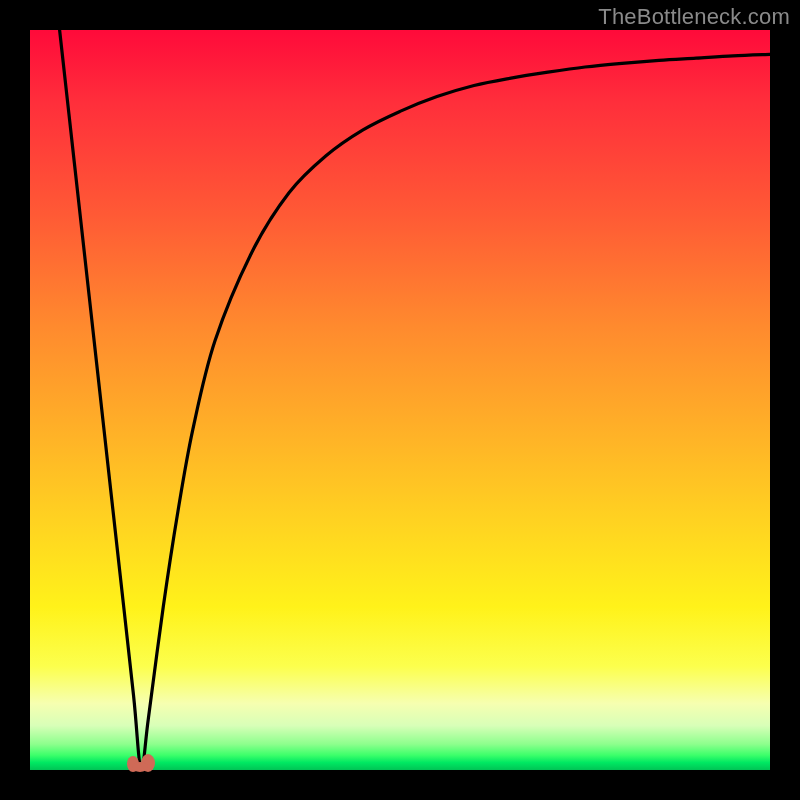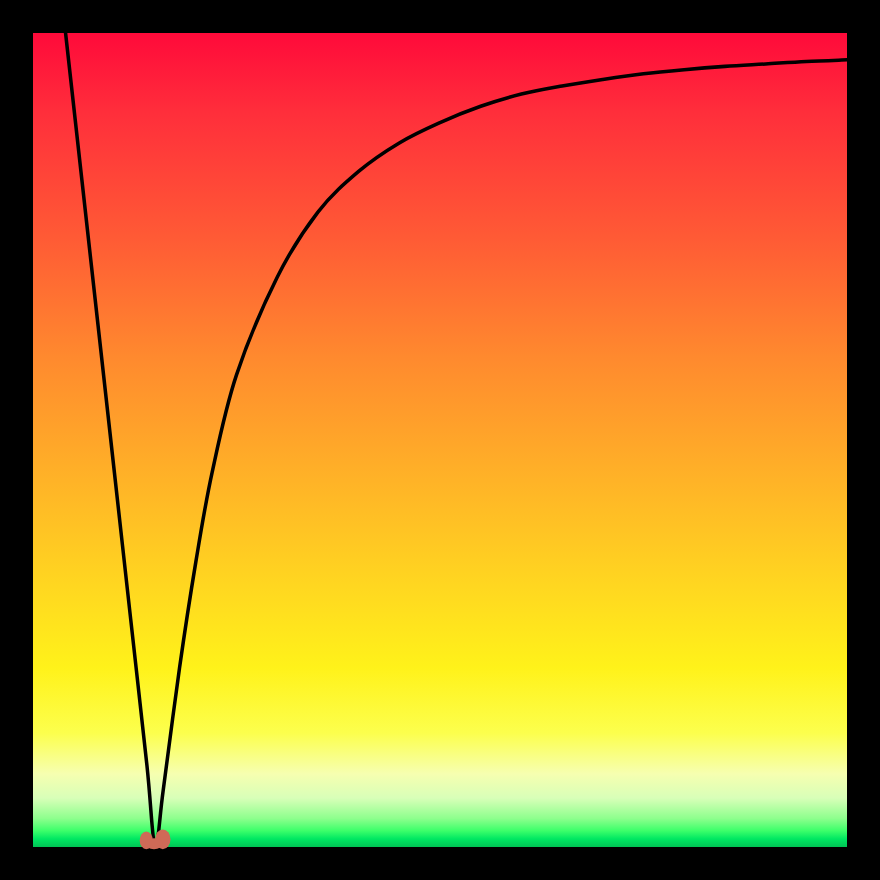--- a/index.html
+++ b/index.html
@@ -71,20 +71,21 @@
   .marker .blob {
     position: absolute;
     background: #cf6a57;
     border-radius: 50%;
   }
 </style>
 </head>
 <body>
 
 <div class="frame">
+  <div class="watermark">TheBottleneck.com</div>
 
   <div class="plot-area">
     <svg class="curve" viewBox="0 0 740 740" preserveAspectRatio="none">
       <path id="curve-path" fill="none" stroke="#000" stroke-width="3.2" stroke-linecap="round" stroke-linejoin="round" d="M 29.60 0.00 C 32.07 22.20, 39.47 88.80, 44.40 133.20 C 49.33 177.60, 54.27 222.00, 59.20 266.40 C 64.13 310.80, 69.07 355.20, 74.00 399.60 C 78.93 444.00, 83.87 488.40, 88.80 532.80 C 93.73 577.20, 99.90 631.47, 103.60 666.00 C 107.30 700.53, 108.53 736.30, 111.00 740.00 C 113.47 743.70, 114.70 715.33, 118.40 688.20 C 122.10 661.07, 128.27 611.73, 133.20 577.20 C 138.13 542.67, 143.07 510.60, 148.00 481.00 C 152.93 451.40, 156.63 427.97, 162.80 399.60 C 168.97 371.23, 175.13 340.40, 185.00 310.80 C 194.87 281.20, 209.67 246.67, 222.00 222.00 C 234.33 197.33, 246.67 178.83, 259.00 162.80 C 271.33 146.77, 283.67 136.28, 296.00 125.80 C 308.33 115.32, 320.67 107.30, 333.00 99.90 C 345.33 92.50, 357.67 86.95, 370.00 81.40 C 382.33 75.85, 394.67 70.92, 407.00 66.60 C 419.33 62.28, 431.67 58.58, 444.00 55.50 C 456.33 52.42, 468.67 50.32, 481.00 48.10 C 493.33 45.88, 505.67 44.03, 518.00 42.18 C 530.33 40.33, 542.67 38.48, 555.00 37.00 C 567.33 35.52, 579.67 34.41, 592.00 33.30 C 604.33 32.19, 616.67 31.20, 629.00 30.34 C 641.33 29.48, 653.67 28.86, 666.00 28.12 C 678.33 27.38, 690.67 26.52, 703.00 25.90 C 715.33 25.28, 733.83 24.67, 740.00 24.42"></path>
     </svg>
 
     <div class="marker" id="min-marker" style="left: 97px; top: 720px;">
 
       <div class="blob" style="left:0px;  top:6px;  width:12px; height:16px;"></div>
       <div class="blob" style="left:14px; top:4px;  width:14px; height:18px;"></div>

